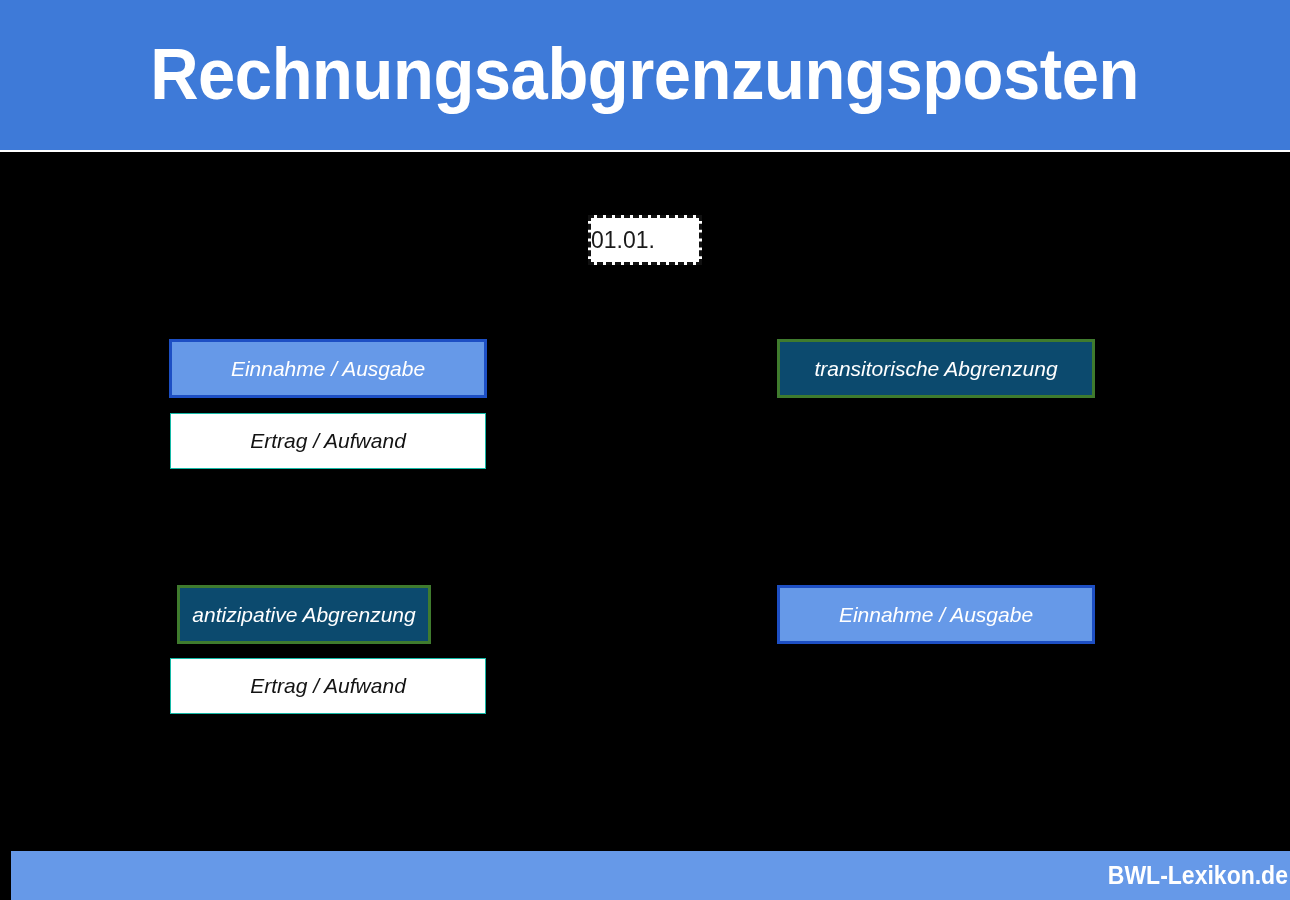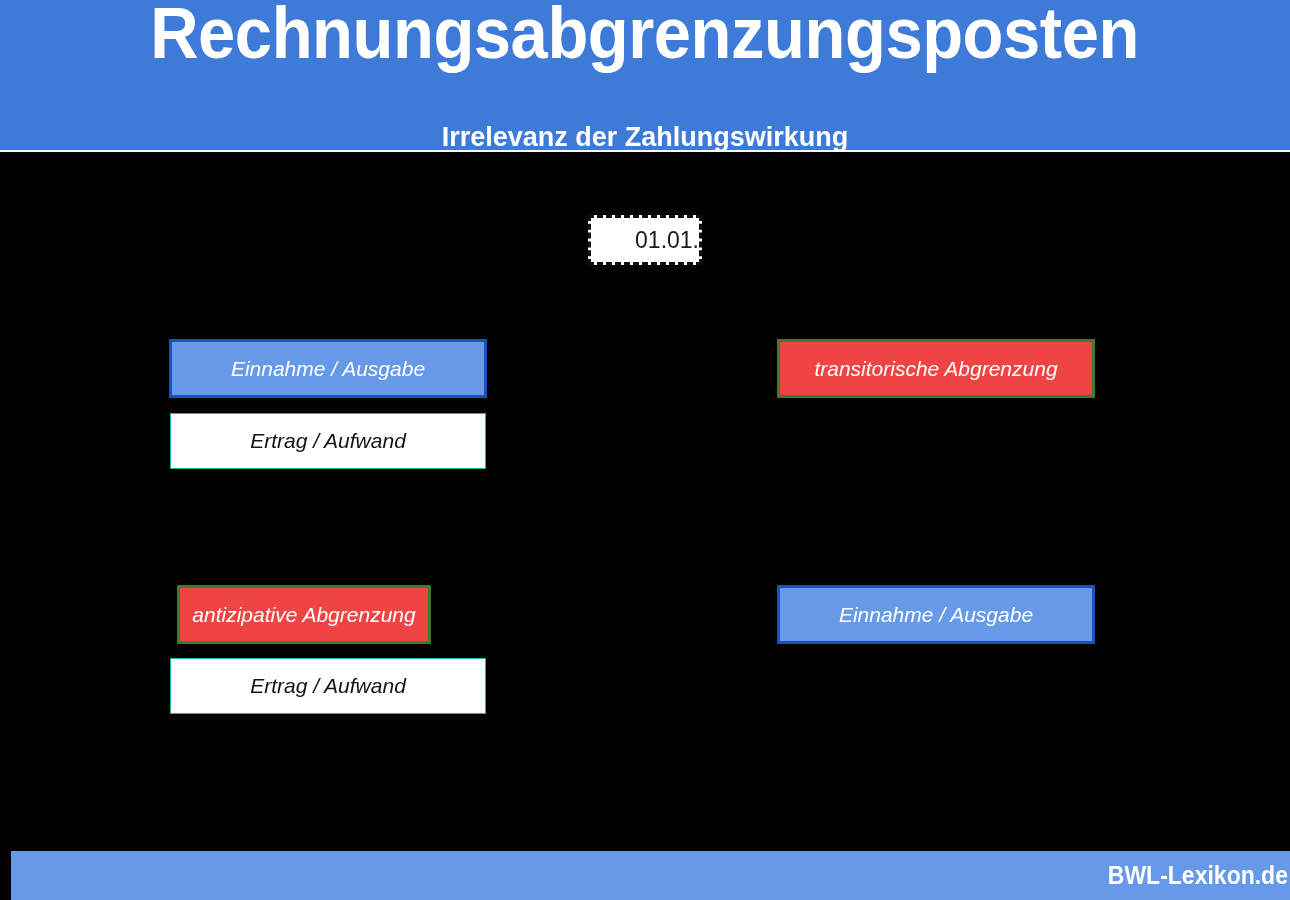--- a/index.html
+++ b/index.html
@@ -76,21 +76,21 @@
     position: absolute;
     left: 588px;
     top: 63px;
     width: 114px;
     height: 50px;
     background: #ffffff;
     border: 3px dashed #111111;
     box-sizing: border-box;
     display: flex;
     align-items: center;
-    justify-content: flex-end;
+    justify-content: flex-start;
     color: #1a1a1a;
     font-size: 23px;
     font-family: "Liberation Sans", sans-serif;
   }
 
   
   .node {
     position: absolute;
     box-sizing: border-box;
     display: flex;
@@ -102,21 +102,21 @@
     line-height: 1.2;
     padding: 0 8px;
     font-style: italic;
   }
   .node.blue {
     background: #6699E8;
     border: 3px solid #1D4FC4;
     color: #ffffff;
   }
   .node.green {
-    background: #ef4444;
+    background: #0c4a6e;
     border: 3px solid #3F7B2E;
     color: #ffffff;
   }
   .node.white {
     background: #ffffff;
     border: 1px solid #14b8a6;
     color: #131313;
     align-items: center;
   }
 
@@ -153,21 +153,20 @@
     white-space: nowrap;
   }
 </style>
 </head>
 <body>
 
 <div id="infographic">
 
   <div class="header">
     <div class="header-title">Rechnungsabgrenzungsposten</div>
-    <div class="header-subtitle">Irrelevanz der Zahlungswirkung</div>
   </div>
 
   <div class="canvas">
 
     <div class="date-chip">
       <span>01.01.</span>
     </div>
 
     <div class="node blue n-ein-left">
       <span>Einnahme / Ausgabe</span>

